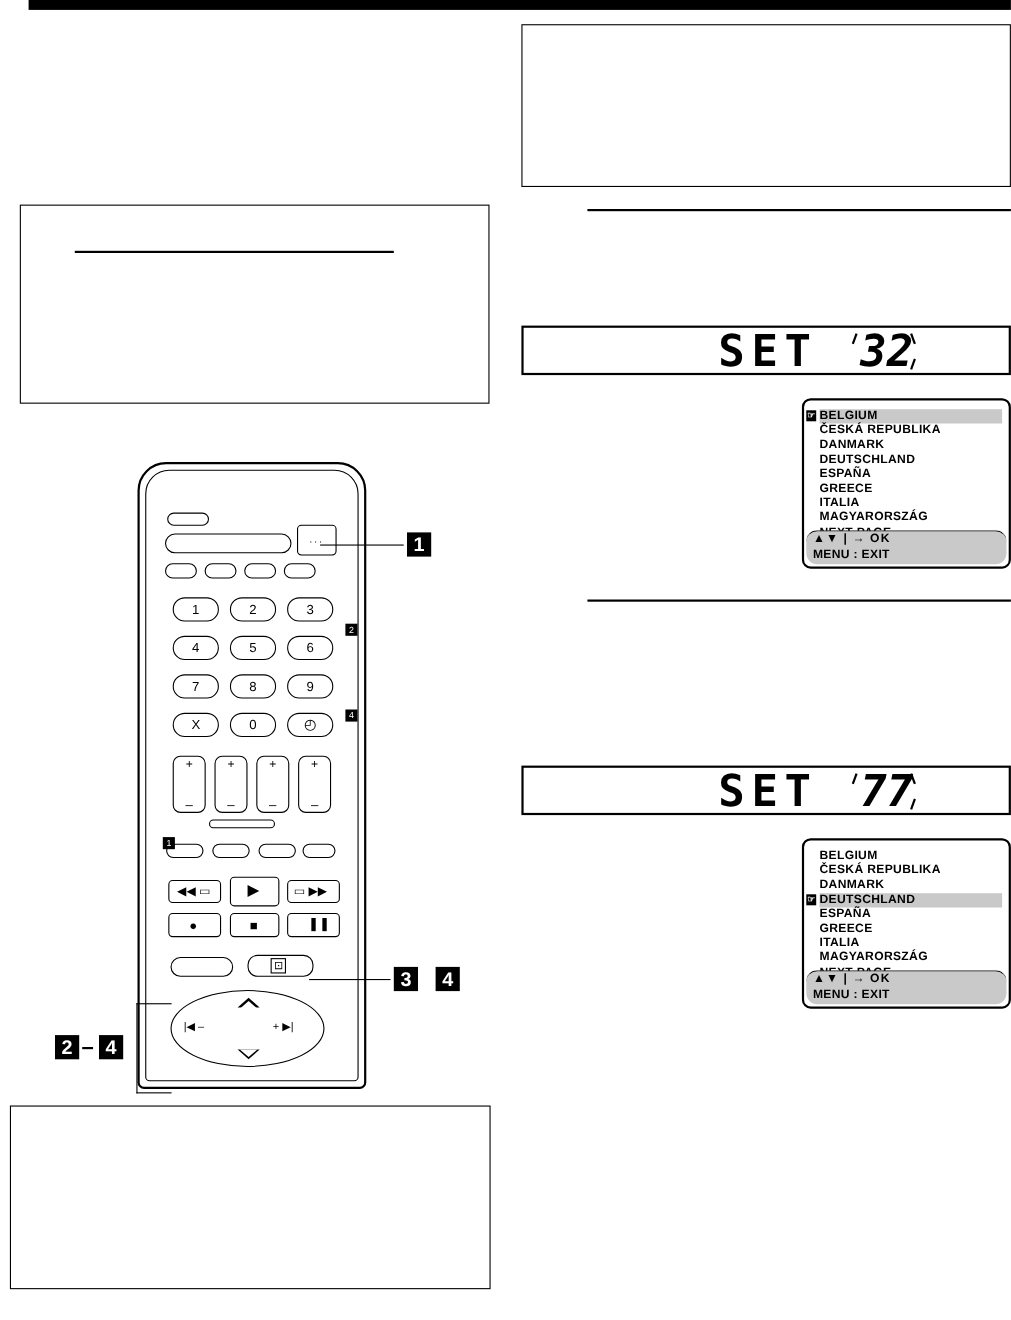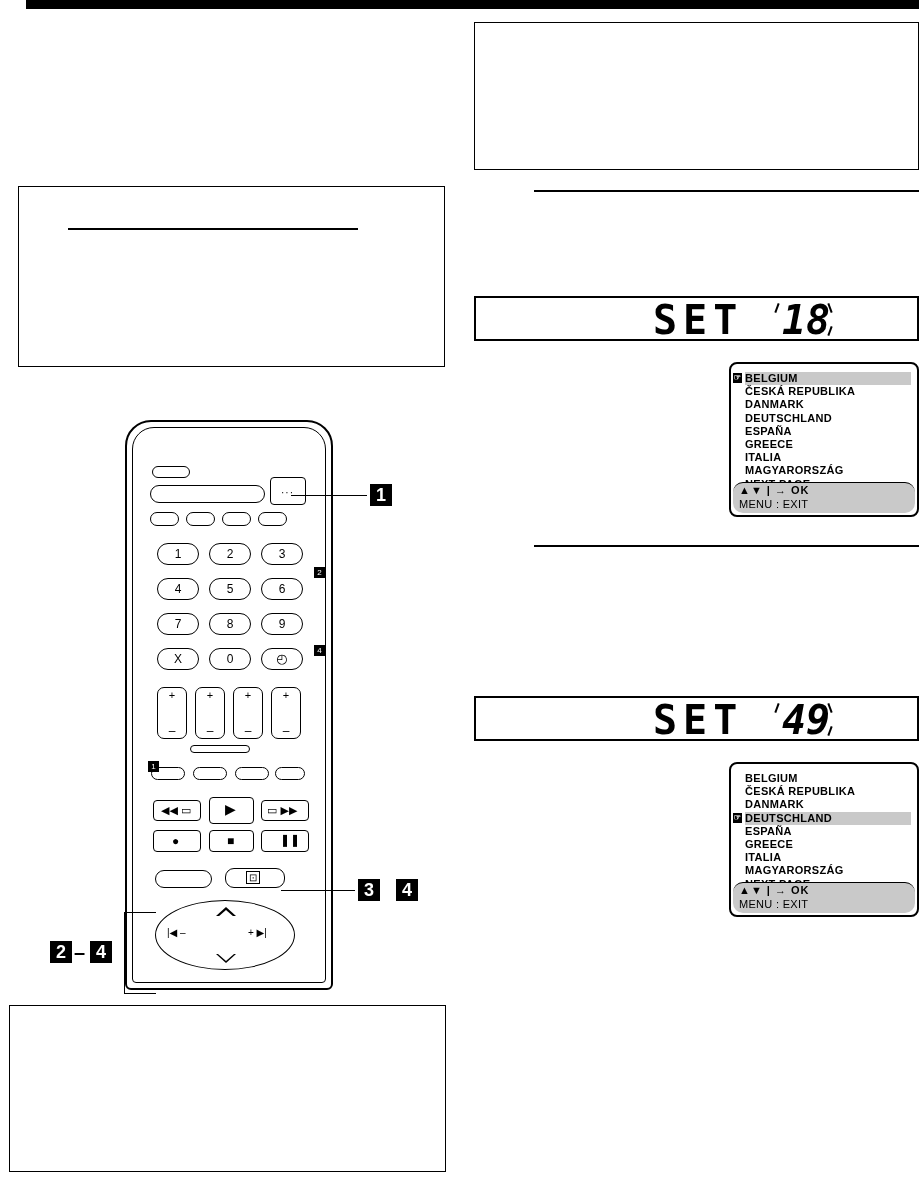--- a/index.html
+++ b/index.html
@@ -226,21 +226,21 @@
   }
   .osd-foot-row1 {
     position: absolute;
     left: 6px; top: 1px;
     font-size: 11px; font-weight: bold;
     letter-spacing: 1px;
   }
   .osd-foot-row2 {
     position: absolute;
     left: 6px; top: 15px;
-    font-size: 11px; font-weight: normal;
+    font-size: 11px; font-weight: bold;
     letter-spacing: 0.3px;
   }
 </style>
 </head>
 <body>
 
 <div class="page">
 
   <div class="top-bar"></div>
 
@@ -352,21 +352,21 @@
 
   <div class="leader-v" style="left:124px; top:912px; height:82px;"></div>
   <div class="leader" style="left:124px; top:912px; width:32px;"></div>
   <div class="leader" style="left:124px; top:993px; width:32px;"></div>
 
   <div class="box" style="left:474px; top:22px; width:445px; height:148px;"></div>
   <div class="hr-line" style="left:534px; top:190px; width:385px;"></div>
 
   <div class="disp" style="left:474px; top:296px; width:445px; height:45px;">
     <div class="seg" style="left:177px; top:-1px;">SET</div>
-    <div class="seg-num" style="left:306px; top:-1px;">18</div>
+    <div class="seg-num" style="left:306px; top:-1px;">32</div>
     <div class="flashmark" style="left:300px; top:5px; transform:rotate(20deg);"></div>
     <div class="flashmark" style="left:353px; top:5px; transform:rotate(-20deg);"></div>
     <div class="flashmark" style="left:353px; top:28px; transform:rotate(20deg);"></div>
   </div>
 
   <div class="osd" style="left:729px; top:362px; width:190px; height:155px;">
     <div class="osd-list">
       <div class="osd-item sel">
         <span class="osd-cursor">☞</span>
         <span>BELGIUM</span>
@@ -399,21 +399,21 @@
     <div class="osd-footer" style="bottom:2px;">
       <div class="osd-foot-row1">▲▼ | →  OK</div>
       <div class="osd-foot-row2">MENU : EXIT</div>
     </div>
   </div>
 
   <div class="hr-line" style="left:534px; top:545px; width:385px;"></div>
 
   <div class="disp" style="left:474px; top:696px; width:445px; height:45px;">
     <div class="seg" style="left:177px; top:-1px;">SET</div>
-    <div class="seg-num" style="left:306px; top:-1px;">49</div>
+    <div class="seg-num" style="left:306px; top:-1px;">77</div>
     <div class="flashmark" style="left:300px; top:5px; transform:rotate(20deg);"></div>
     <div class="flashmark" style="left:353px; top:5px; transform:rotate(-20deg);"></div>
     <div class="flashmark" style="left:353px; top:28px; transform:rotate(20deg);"></div>
   </div>
 
   <div class="osd" style="left:729px; top:762px; width:190px; height:155px;">
     <div class="osd-list">
       <div class="osd-item">
         <span>BELGIUM</span>
       </div>

